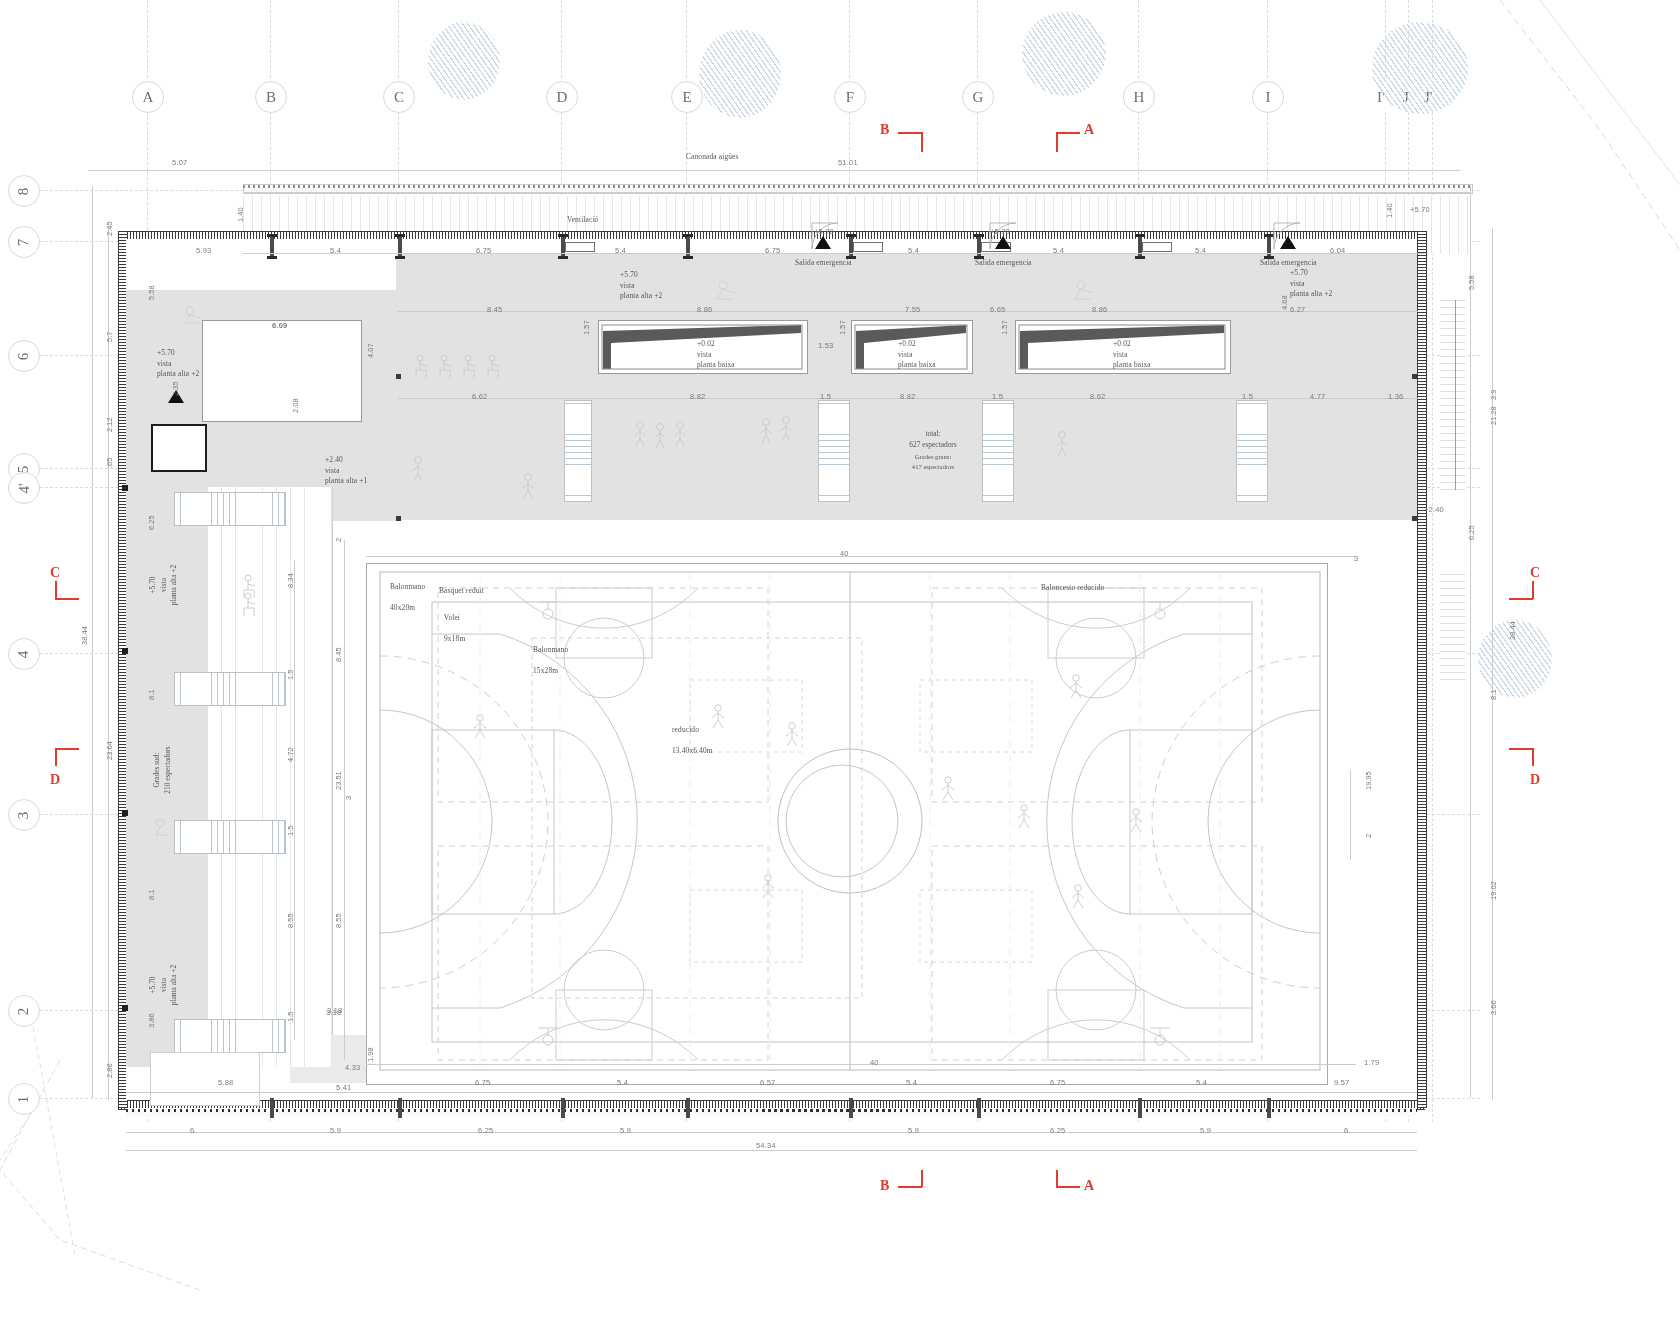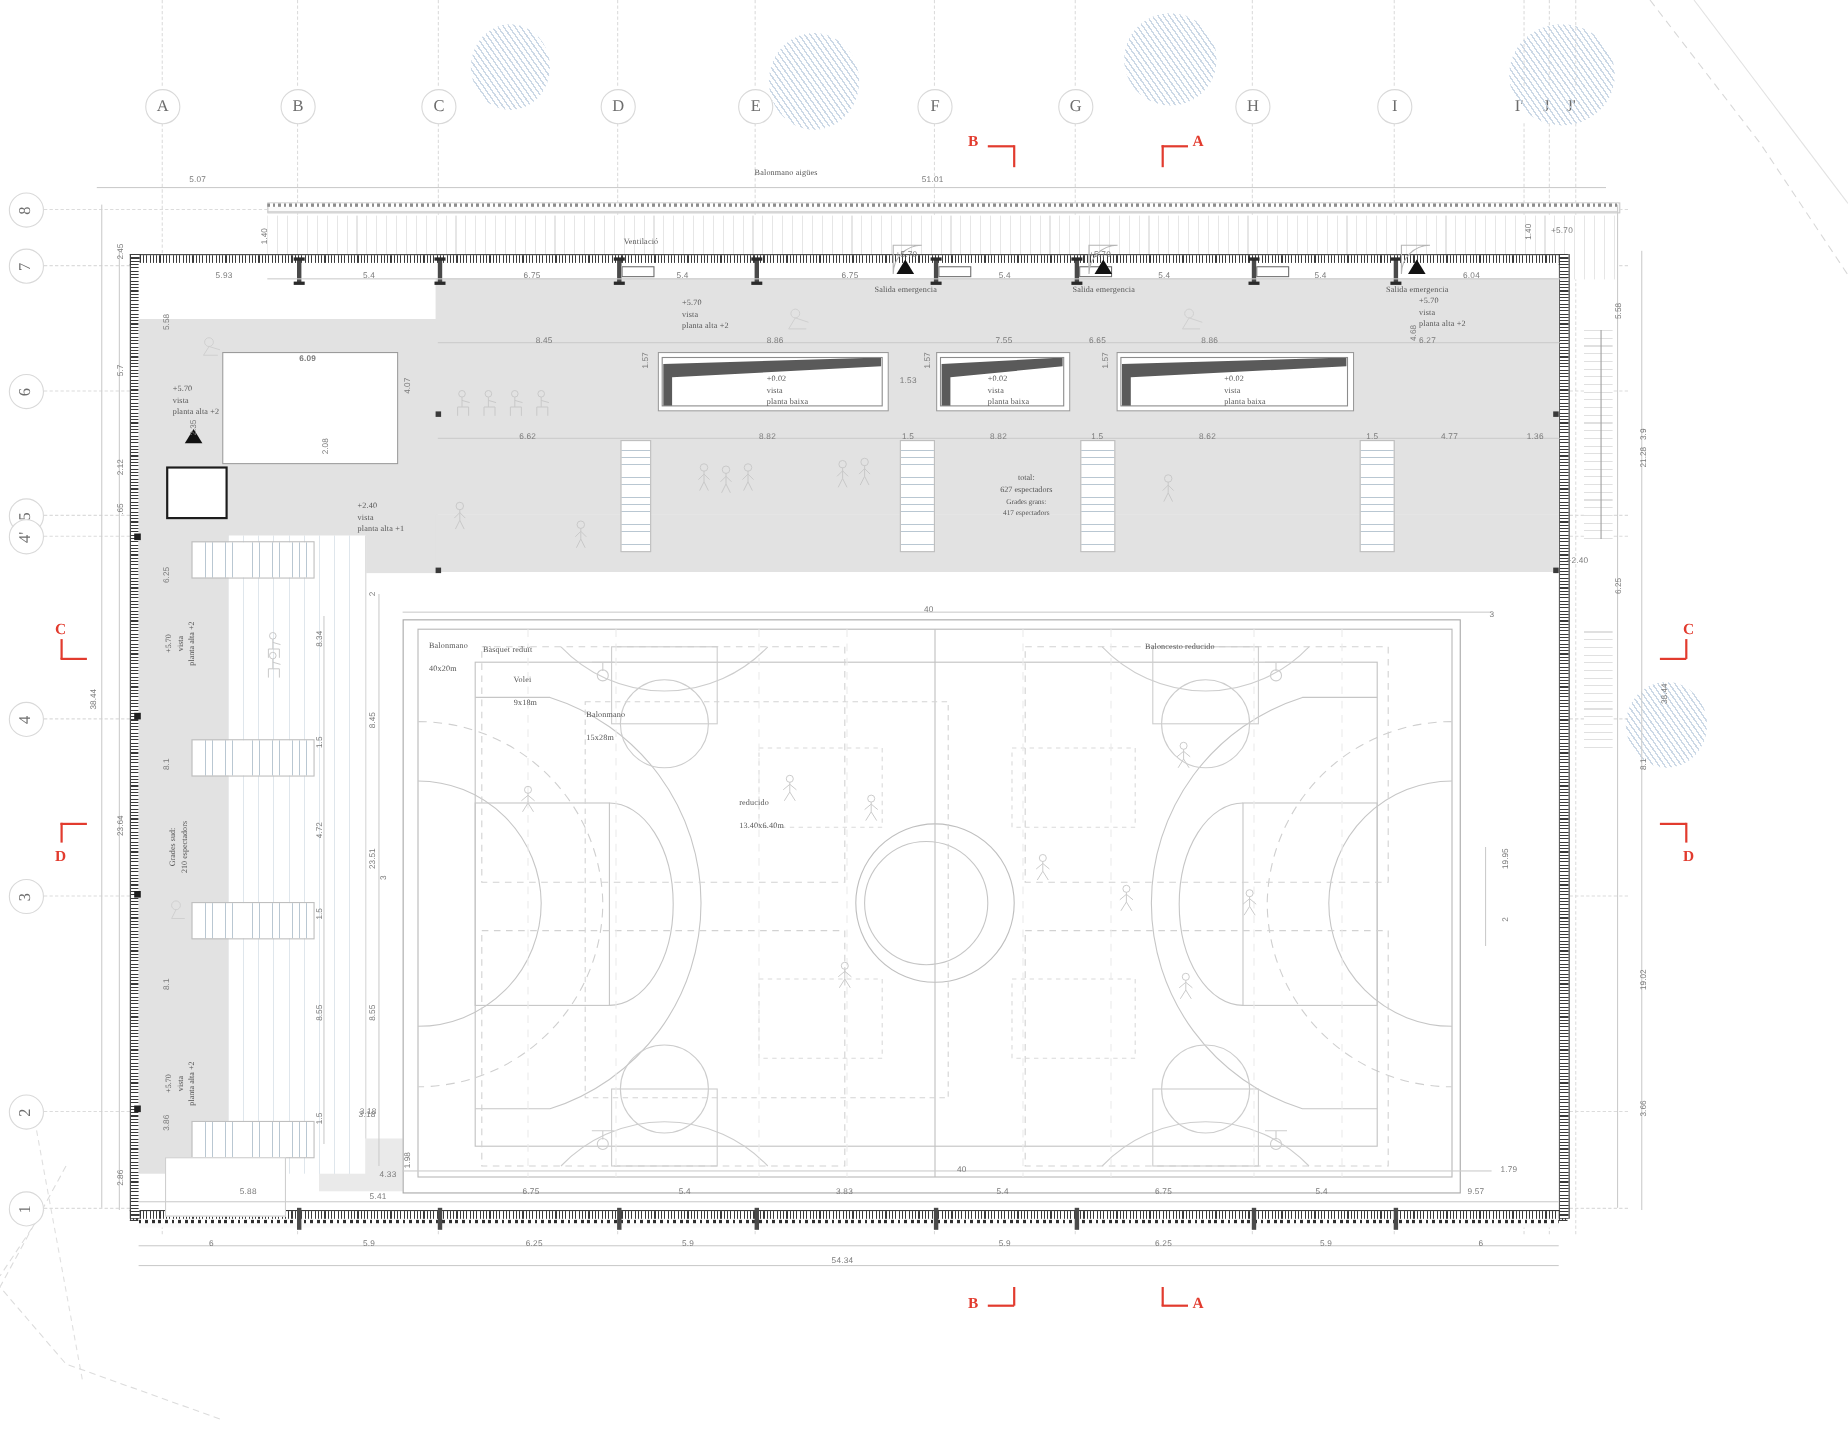--- a/index.html
+++ b/index.html
@@ -180,21 +180,21 @@
     <div class="tree" style="left:699px;top:30px;width:82px;height:88px;"></div>
     <div class="tree" style="left:1022px;top:12px;width:84px;height:84px;"></div>
     <div class="tree" style="left:1372px;top:22px;width:96px;height:92px;"></div>
     <div class="tree" style="left:1478px;top:620px;width:74px;height:78px;"></div>
   </div>
 
   <div>
     <div class="dimline" style="left:88px;top:170px;width:1372px;"></div>
     <div class="abs dim" style="left:172px;top:158px;">5.07</div>
     <div class="abs dim" style="left:838px;top:158px;">51.01</div>
-    <div class="abs note" style="left:686px;top:152px;">Balonmano aigües</div>
+    <div class="abs note" style="left:686px;top:152px;">Canonada aigües</div>
   </div>
 
   <div class="secmark" style="left:880px;top:122px;">
     <span class="red" style="position:absolute;left:0;top:0;">B</span>
     <i style="left:18px;top:10px;width:24px;height:1.5px;"></i>
     <i style="left:41px;top:10px;width:1.5px;height:20px;"></i>
   </div>
   <div class="secmark" style="left:1056px;top:122px;">
     <i style="left:0;top:10px;width:1.5px;height:20px;"></i>
     <i style="left:0;top:10px;width:24px;height:1.5px;"></i>
@@ -622,21 +622,21 @@
       </g>
     </svg>
 
     <div class="abs note" style="left:378px;top:571px;">
       <span>Balonmano</span><br>
       <span>40x20m</span>
     </div>
     <div class="abs note" style="left:427px;top:575px;">
       <span>Bàsquet reduït</span>
     </div>
-    <div class="abs note" style="left:455px;top:602px;font-family:Liberation Serif, serif;">
+    <div class="abs note" style="left:432px;top:602px;font-family:Liberation Serif, serif;">
       <span>Volei</span><br>
       <span>9x18m</span>
     </div>
     <div class="abs note" style="left:521px;top:634px;">
       <span>Balonmano</span><br>
       <span>15x28m</span>
     </div>
     <div class="abs note" style="left:660px;top:714px;">
       <span>reducido</span><br>
       <span>13.40x6.40m</span>
@@ -769,21 +769,21 @@
     <div class="wall" style="left:1138px;top:1098px;width:4px;height:20px;"></div>
     <div class="wall" style="left:1267px;top:1098px;width:4px;height:20px;"></div>
   </div>
 
   <div>
     <div class="dimline" style="left:126px;top:1092px;width:1291px;"></div>
     <div class="abs dim" style="left:218px;top:1078px;">5.88</div>
     <div class="abs dim" style="left:336px;top:1083px;">5.41</div>
     <div class="abs dim" style="left:475px;top:1078px;">6.75</div>
     <div class="abs dim" style="left:617px;top:1078px;">5.4</div>
-    <div class="abs dim" style="left:760px;top:1078px;">3.83</div>
+    <div class="abs dim" style="left:760px;top:1078px;">6.57</div>
     <div class="abs dim" style="left:906px;top:1078px;">5.4</div>
     <div class="abs dim" style="left:1050px;top:1078px;">6.75</div>
     <div class="abs dim" style="left:1196px;top:1078px;">5.4</div>
     <div class="abs dim" style="left:1334px;top:1078px;">9.57</div>
     <div class="abs dim" style="left:345px;top:1063px;">4.33</div>
     <div class="abs dimv" style="left:366px;top:1062px;">1.98</div>
     <div class="abs dim" style="left:326px;top:1008px;">3.18</div>
 
     <div class="dimline" style="left:126px;top:1132px;width:1291px;"></div>
     <div class="abs dim" style="left:190px;top:1126px;">6</div>

